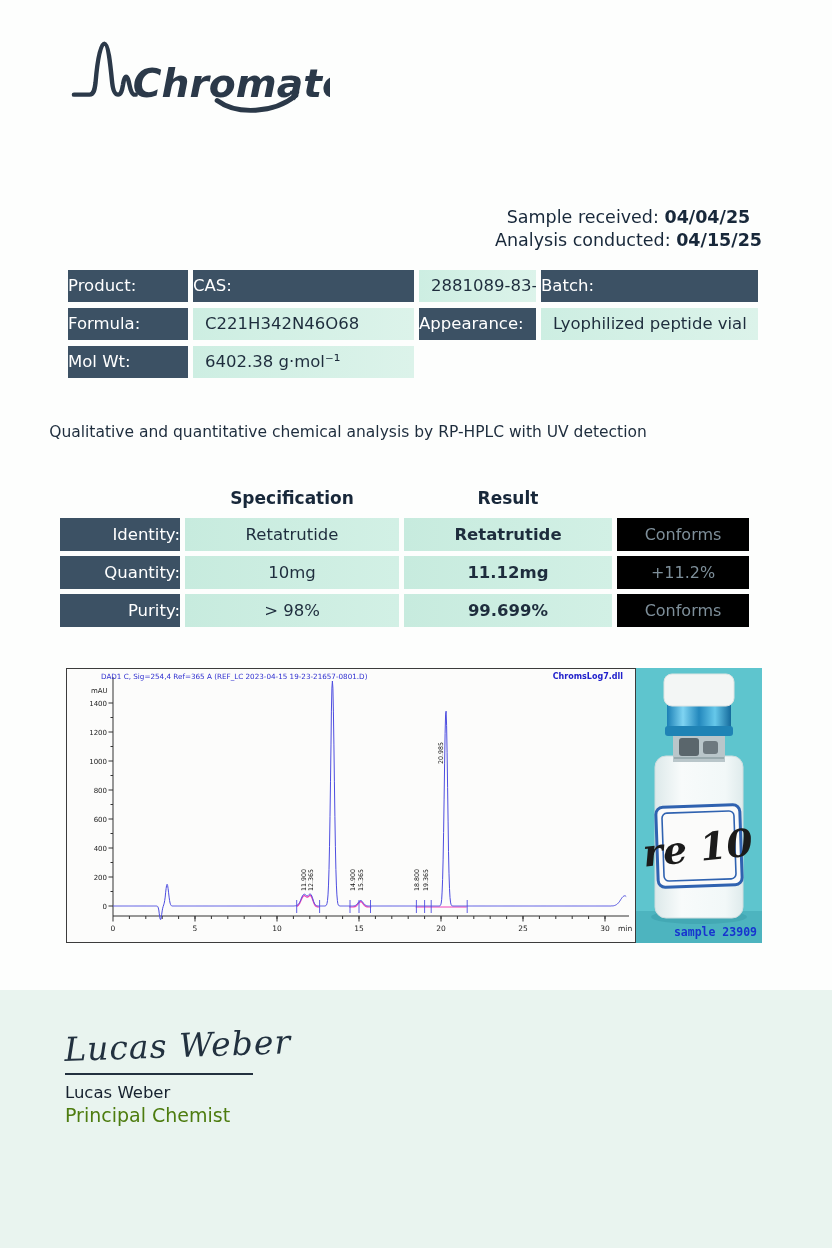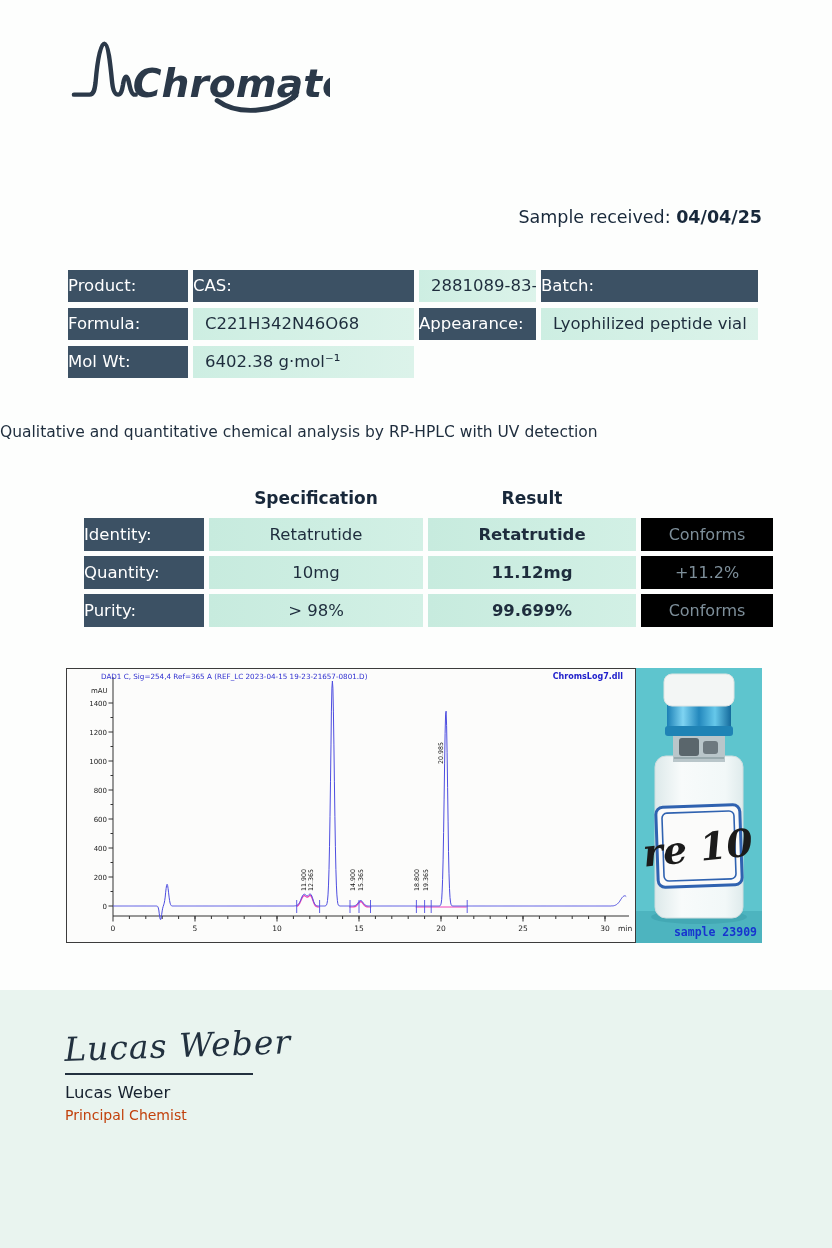--- a/index.html
+++ b/index.html
@@ -13,27 +13,27 @@
   .dates{top:191px;right:70px;text-align:center;font-size:17.5px;line-height:23px;color:#18283a;margin-top:15px;}
   .dates b{font-weight:700;}
 
   
   .info-table{left:68px;top:270px;width:689px;display:grid;grid-template-columns:120px 221px 117px 217px;column-gap:5px;row-gap:6px;}
   .cell{height:32px;line-height:32px;font-size:16.5px;white-space:nowrap;overflow:hidden;}
   .lbl{background:#3c5164;color:#ffffff;text-align:left;padding-right:11px;}
   .val{background:linear-gradient(90deg,#cdeee2,#dcf3ea);color:#1e2d3d;padding-left:12px;}
 
   
-  .statement{top:423px;left:0;width:696px;text-align:left;font-size:15.5px;color:#1e2d3d;}
-
-  
-  .spec-table{left:84px;top:485px;width:689px;display:grid;grid-template-columns:120px 214px 208px 132px;column-gap:5px;row-gap:5px;}
+  .statement{top:423px;left:0;width:696px;text-align:center;font-size:15.5px;color:#1e2d3d;}
+
+  
+  .spec-table{left:60px;top:485px;width:689px;display:grid;grid-template-columns:120px 214px 208px 132px;column-gap:5px;row-gap:5px;}
   .spec-head{height:28px;line-height:26px;font-size:17px;font-weight:700;text-align:center;color:#18283a;background:transparent;}
   .scell{height:33px;line-height:33px;font-size:16.5px;text-align:center;}
-  .s-lbl{background:#3c5164;color:#ffffff;text-align:left;padding-right:14px;}
+  .s-lbl{background:#3c5164;color:#ffffff;text-align:right;padding-right:0;}
   .s-spec{background:linear-gradient(90deg,#c7ebde,#d2f0e5);}
   .s-res{background:linear-gradient(90deg,#c7ebde,#d2f0e5);font-weight:700;}
   .s-status{background:#000000;color:#7e8f9a;font-size:16px;}
 
   
   .chrom-panel{left:66px;top:668px;width:568px;height:273px;background:#fcfcfb;border:1px solid #3c3c3c;}
   .ax{stroke:#333;stroke-width:1;fill:none;}
   .tk{font-size:7px;fill:#222;font-family:"DejaVu Sans",sans-serif;}
   .tk2{font-size:7.5px;fill:#222;font-family:"DejaVu Sans",sans-serif;}
   .trace{stroke:#4d4de0;stroke-width:1;fill:none;}
@@ -45,38 +45,42 @@
 
   
   .vial{left:636px;top:668px;width:126px;height:275px;}
 
   
   .footer{left:0;top:990px;width:832px;height:258px;background:#e9f4ef;}
   .sig-block{position:absolute;left:65px;top:40px;}
   .sig-script{font-family:"DejaVu Serif","Liberation Serif",serif;font-style:italic;font-size:33px;color:#22313f;transform:rotate(-2deg);transform-origin:left bottom;letter-spacing:1px;white-space:nowrap;}
   .sig-line{width:188px;border-bottom:2px solid #23313f;margin-top:4px;}
   .sig-name{font-size:16.5px;color:#16212e;margin-top:7px;line-height:22px;}
-  .sig-title{font-size:14px;color:#c2410c;line-height:22px;}
+  .sig-title{font-size:19px;color:#4d7c0f;line-height:22px;}
 </style>
 </head>
 <body>
 
 <div class="abs logo">
   <svg width="260" height="85" viewBox="0 0 265 85">
     <path d="M4,62 L20,62 C24,62 25,58 26,50 C28,26 31,10 35,10 C39,10 41,30 43,50 C44,59 46,62 49,62 C52,62 53,58 54,52 C55,45 57,41 59,46 C61,51 61,60 65,62 L67,62" fill="none" stroke="#2b3949" stroke-width="4.5" stroke-linecap="round" stroke-linejoin="round"></path>
     <text x="64" y="64" font-family="DejaVu Sans, sans-serif" font-size="40" font-weight="800" font-style="italic" fill="#2b3949">Chromate</text>
     <path d="M150,68 C170,83 208,81 230,63" fill="none" stroke="#2b3949" stroke-width="5" stroke-linecap="round"></path>
     <path d="M224,58 L234,59 L229,68 Z" fill="#2b3949"></path>
   </svg>
 </div>
 
 <div class="abs dates">
   <div>
     <span>Sample received:</span>
     <b>04/04/25</b>
+  </div>
+  <div>
+    <span>Analysis conducted:</span>
+    <b>04/15/25</b>
   </div>
 </div>
 
 <div class="abs info-table">
   <div class="cell lbl">Product:</div>
   <div class="cell lbl">CAS:</div>
   <div class="cell val">2881089-83-2</div>
 
   <div class="cell lbl">Batch:</div>
   <div class="cell lbl">Formula:</div>

